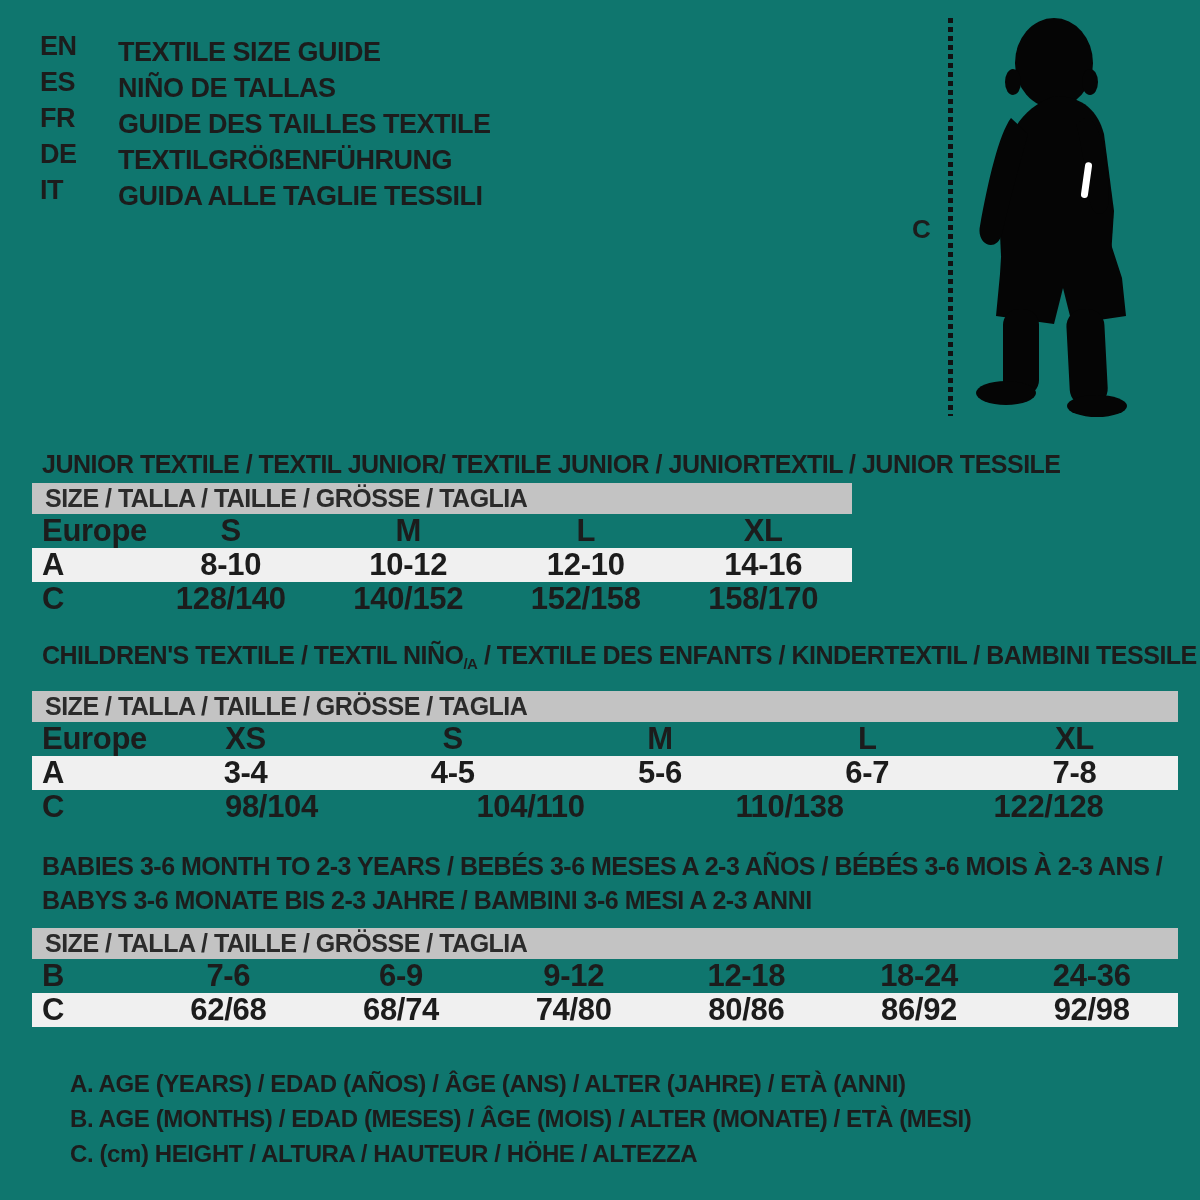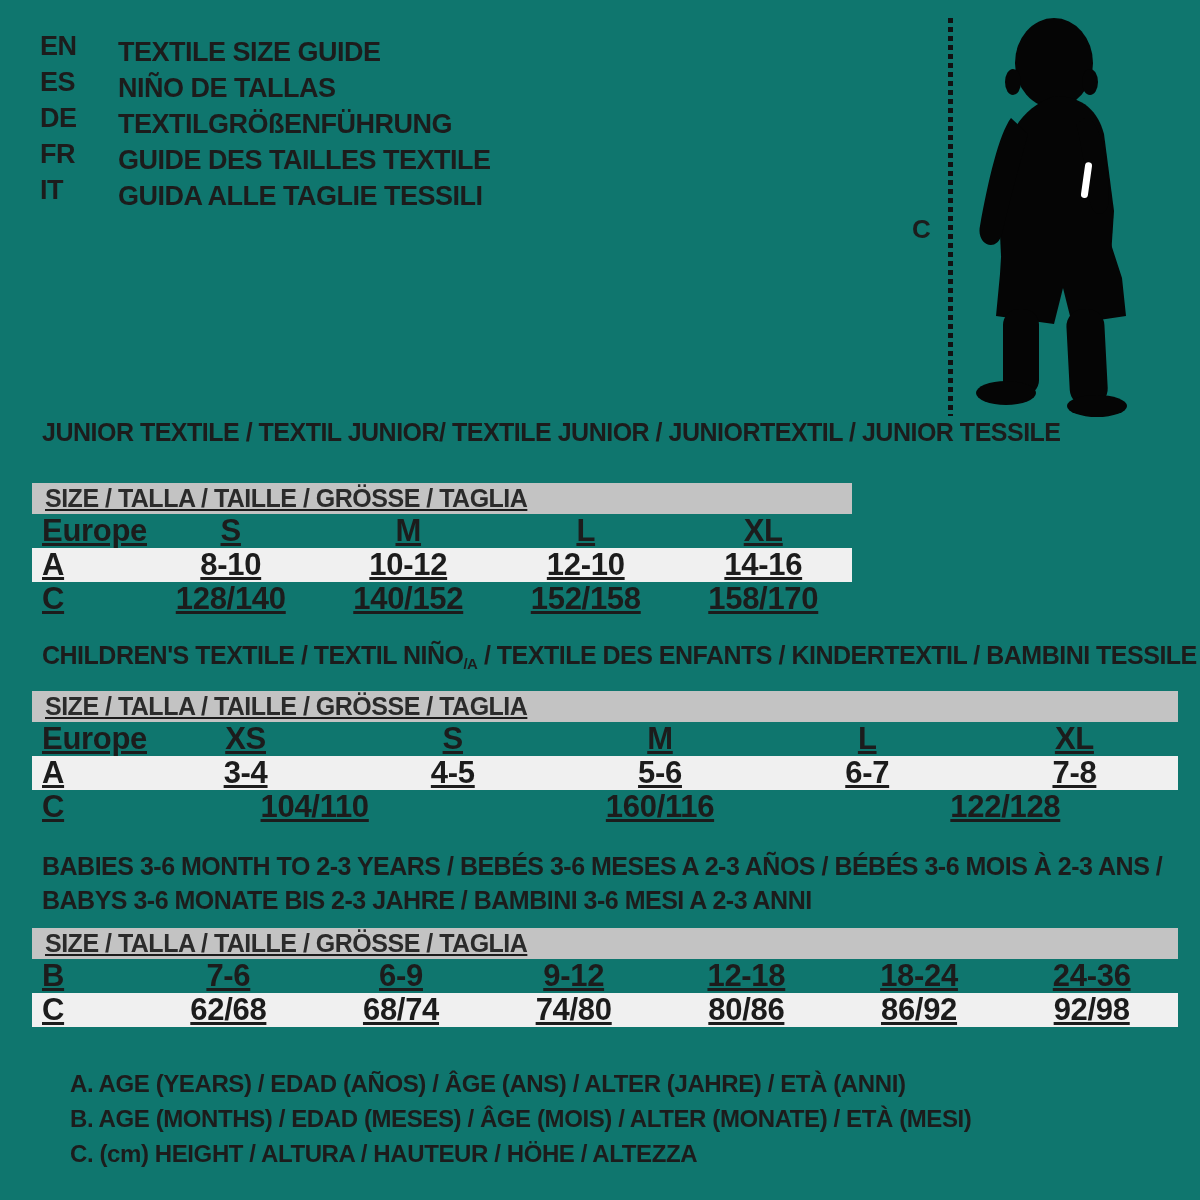--- a/index.html
+++ b/index.html
@@ -20,21 +20,21 @@
     background:repeating-linear-gradient(to bottom, #111 0 5px, transparent 5px 9px);
   }
   .measure-label { position:absolute; left:12px; top:214px; font-size:26px; font-weight:700; }
   .silhouette { position:absolute; left:66px; top:16px; }
 
   
   .section-title { position:absolute; left:42px; font-size:25px; font-weight:700; letter-spacing:-0.5px; white-space:nowrap; }
   .title-sub { font-size:15px; position:relative; top:5px; font-weight:700; }
   .two-line { line-height:34px; }
 
-  .size-table { position:absolute; left:32px;text-decoration:underline; }
+  .size-table { position:absolute; left:32px; }
   .w-junior { width:820px; }
   .w-wide { width:1146px; }
   .band {
     height:31px; background:#c3c3c3; display:flex; align-items:center;
     padding-left:13px; box-sizing:border-box; font-size:25px; font-weight:700;
     color:#2b2b2b; letter-spacing:-0.5px;
   }
   .trow { display:flex; align-items:center; height:34px; font-size:31px; font-weight:700; letter-spacing:-0.3px; }
   .trow.shade { background:#f0f0f0; }
   .tlabel { flex:0 0 110px; width:110px; padding-left:10px; box-sizing:border-box; }
@@ -52,26 +52,26 @@
   <div class="langs">
     <div class="lang-row">
       <span class="lang-code">EN</span>
       <span class="lang-label">TEXTILE SIZE GUIDE</span>
     </div>
     <div class="lang-row">
       <span class="lang-code">ES</span>
       <span class="lang-label">NIÑO DE TALLAS</span>
     </div>
     <div class="lang-row">
+      <span class="lang-code">FR</span>
+      <span class="lang-label">GUIDE DES TAILLES TEXTILE</span>
+    </div>
+    <div class="lang-row">
       <span class="lang-code">DE</span>
       <span class="lang-label">TEXTILGRÖßENFÜHRUNG</span>
-    </div>
-    <div class="lang-row">
-      <span class="lang-code">FR</span>
-      <span class="lang-label">GUIDE DES TAILLES TEXTILE</span>
     </div>
     <div class="lang-row">
       <span class="lang-code">IT</span>
       <span class="lang-label">GUIDA ALLE TAGLIE TESSILI</span>
     </div>
   </div>
 
   <div class="figure-wrap">
     <div class="measure-label">C</div>
     <div class="dashed-line"></div>
@@ -88,21 +88,21 @@
           <path d="M36,225 L144,225 L156,262 L160,300 L106,308 L97,272 L88,308 L30,300 L34,258 Z"></path>
           <rect x="37" y="293" width="36" height="87" rx="16"></rect>
           <rect x="102" y="293" width="38" height="97" rx="17" transform="rotate(-3 121 340)"></rect>
           <ellipse cx="40" cy="377" rx="30" ry="12"></ellipse>
           <ellipse cx="131" cy="390" rx="30" ry="11"></ellipse>
         </g>
       </svg>
     </div>
   </div>
 
-  <div class="section-title" style="top:418px;text-align:center;">JUNIOR TEXTILE / TEXTIL JUNIOR/ TEXTILE JUNIOR / JUNIORTEXTIL / JUNIOR TESSILE</div>
+  <div class="section-title" style="top:450px;text-align:center;">JUNIOR TEXTILE / TEXTIL JUNIOR/ TEXTILE JUNIOR / JUNIORTEXTIL / JUNIOR TESSILE</div>
   <div class="size-table w-junior" style="top:483px;">
     <div class="band">SIZE / TALLA / TAILLE / GRÖSSE / TAGLIA</div>
     <div class="trow">
       <span class="tlabel">Europe</span>
       <span class="tcell">S</span>
       <span class="tcell">M</span>
       <span class="tcell">L</span>
       <span class="tcell">XL</span>
     </div>
     <div class="trow shade">
@@ -135,22 +135,23 @@
     <div class="trow shade">
       <span class="tlabel">A</span>
       <span class="tcell">3-4</span>
       <span class="tcell">4-5</span>
       <span class="tcell">5-6</span>
       <span class="tcell">6-7</span>
       <span class="tcell">7-8</span>
     </div>
     <div class="trow">
       <span class="tlabel">C</span>
+      <span class="tcell">98/104</span>
       <span class="tcell">104/110</span>
-      <span class="tcell">160/116</span>
+      <span class="tcell">110/138</span>
       <span class="tcell">122/128</span>
     </div>
   </div>
 
   <div class="section-title two-line" style="top:849px;">
     <div>BABIES 3-6 MONTH TO 2-3 YEARS / BEBÉS 3-6 MESES A 2-3 AÑOS / BÉBÉS 3-6 MOIS À 2-3 ANS /</div>
     <div>BABYS 3-6 MONATE BIS 2-3 JAHRE / BAMBINI 3-6 MESI A 2-3 ANNI</div>
   </div>
   <div class="size-table w-wide" style="top:928px;">
     <div class="band">SIZE / TALLA / TAILLE / GRÖSSE / TAGLIA</div>

